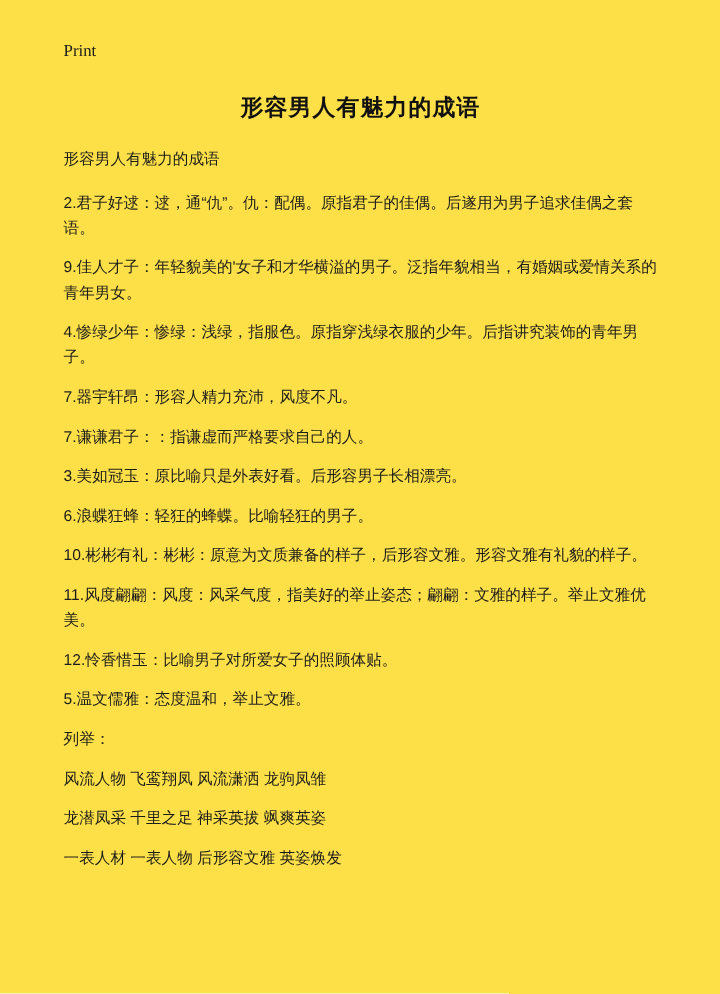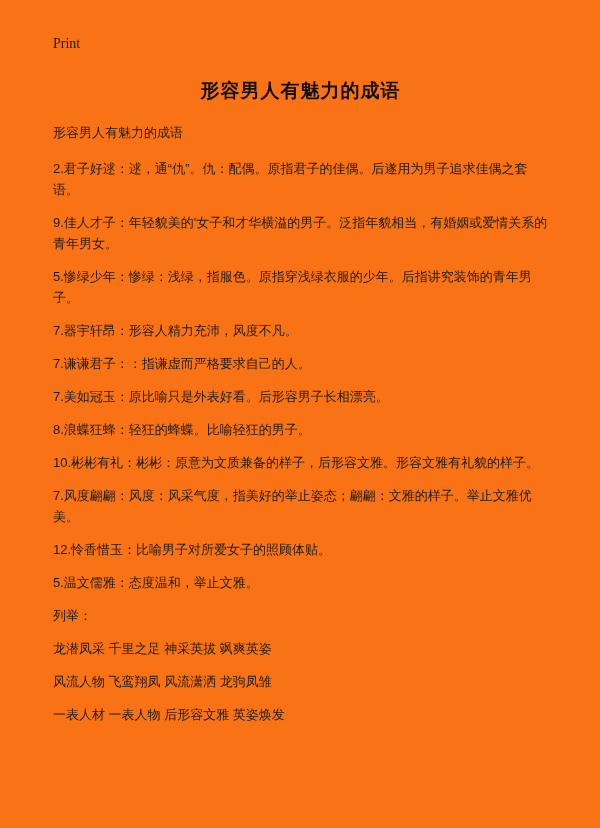--- a/index.html
+++ b/index.html
@@ -5,21 +5,21 @@
   html, body {
     margin: 0;
     padding: 0;
     background: #ffffff;
   }
   .page {
     position: relative;
     width: 600px;
     height: 828px;
     box-sizing: border-box;
-    background: #f97316;
+    background: #fde047;
     padding: 34px 52px 30px 53px;
     overflow: hidden;
     color: #1c1c1c;
     font-family: "Liberation Sans", sans-serif;
   }
   .print-link {
     font-family: "Liberation Serif", serif;
     font-size: 14px;
     color: #1c1c1c;
     margin: 0 0 12px 0;
@@ -56,29 +56,29 @@
 <div class="page">
 
   <a class="print-link">Print</a>
 
   <h1 class="doc-title">形容男人有魅力的成语</h1>
 
   <p class="para subtitle">形容男人有魅力的成语</p>
 
   <p class="para">2.君子好逑：逑，通“仇”。仇：配偶。原指君子的佳偶。后遂用为男子追求佳偶之套语。</p>
   <p class="para">9.佳人才子：年轻貌美的'女子和才华横溢的男子。泛指年貌相当，有婚姻或爱情关系的青年男女。</p>
-  <p class="para">5.惨绿少年：惨绿：浅绿，指服色。原指穿浅绿衣服的少年。后指讲究装饰的青年男子。</p>
+  <p class="para">4.惨绿少年：惨绿：浅绿，指服色。原指穿浅绿衣服的少年。后指讲究装饰的青年男子。</p>
   <p class="para">7.器宇轩昂：形容人精力充沛，风度不凡。</p>
   <p class="para">7.谦谦君子：：指谦虚而严格要求自己的人。</p>
-  <p class="para">7.美如冠玉：原比喻只是外表好看。后形容男子长相漂亮。</p>
-  <p class="para">8.浪蝶狂蜂：轻狂的蜂蝶。比喻轻狂的男子。</p>
+  <p class="para">3.美如冠玉：原比喻只是外表好看。后形容男子长相漂亮。</p>
+  <p class="para">6.浪蝶狂蜂：轻狂的蜂蝶。比喻轻狂的男子。</p>
   <p class="para">10.彬彬有礼：彬彬：原意为文质兼备的样子，后形容文雅。形容文雅有礼貌的样子。</p>
-  <p class="para">7.风度翩翩：风度：风采气度，指美好的举止姿态；翩翩：文雅的样子。举止文雅优美。</p>
+  <p class="para">11.风度翩翩：风度：风采气度，指美好的举止姿态；翩翩：文雅的样子。举止文雅优美。</p>
   <p class="para">12.怜香惜玉：比喻男子对所爱女子的照顾体贴。</p>
   <p class="para">5.温文儒雅：态度温和，举止文雅。</p>
 
   <p class="para bold">列举：</p>
 
+  <p class="para">风流人物 飞鸾翔凤 风流潇洒 龙驹凤雏</p>
   <p class="para">龙潜凤采 千里之足 神采英拔 飒爽英姿</p>
-  <p class="para">风流人物 飞鸾翔凤 风流潇洒 龙驹凤雏</p>
   <p class="para">一表人材 一表人物 后形容文雅 英姿焕发</p>
 
 </div>
 
 </body></html>

